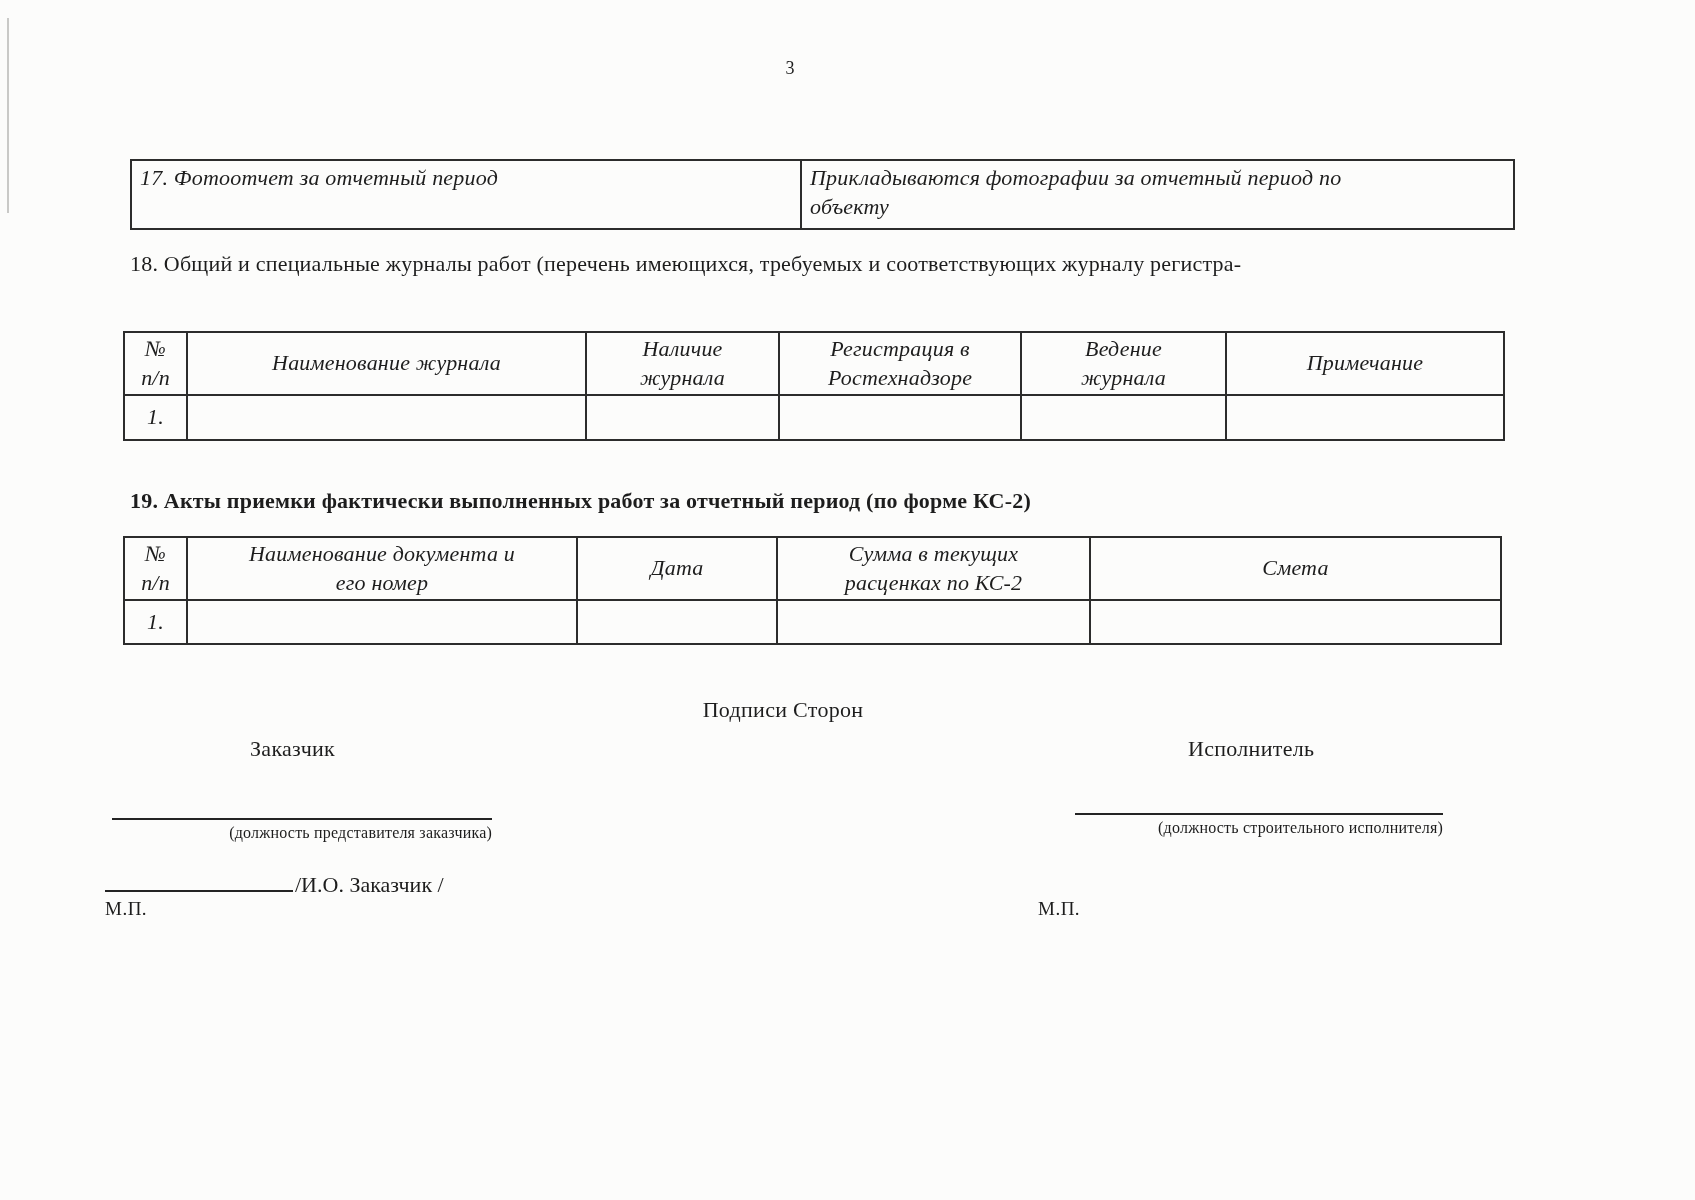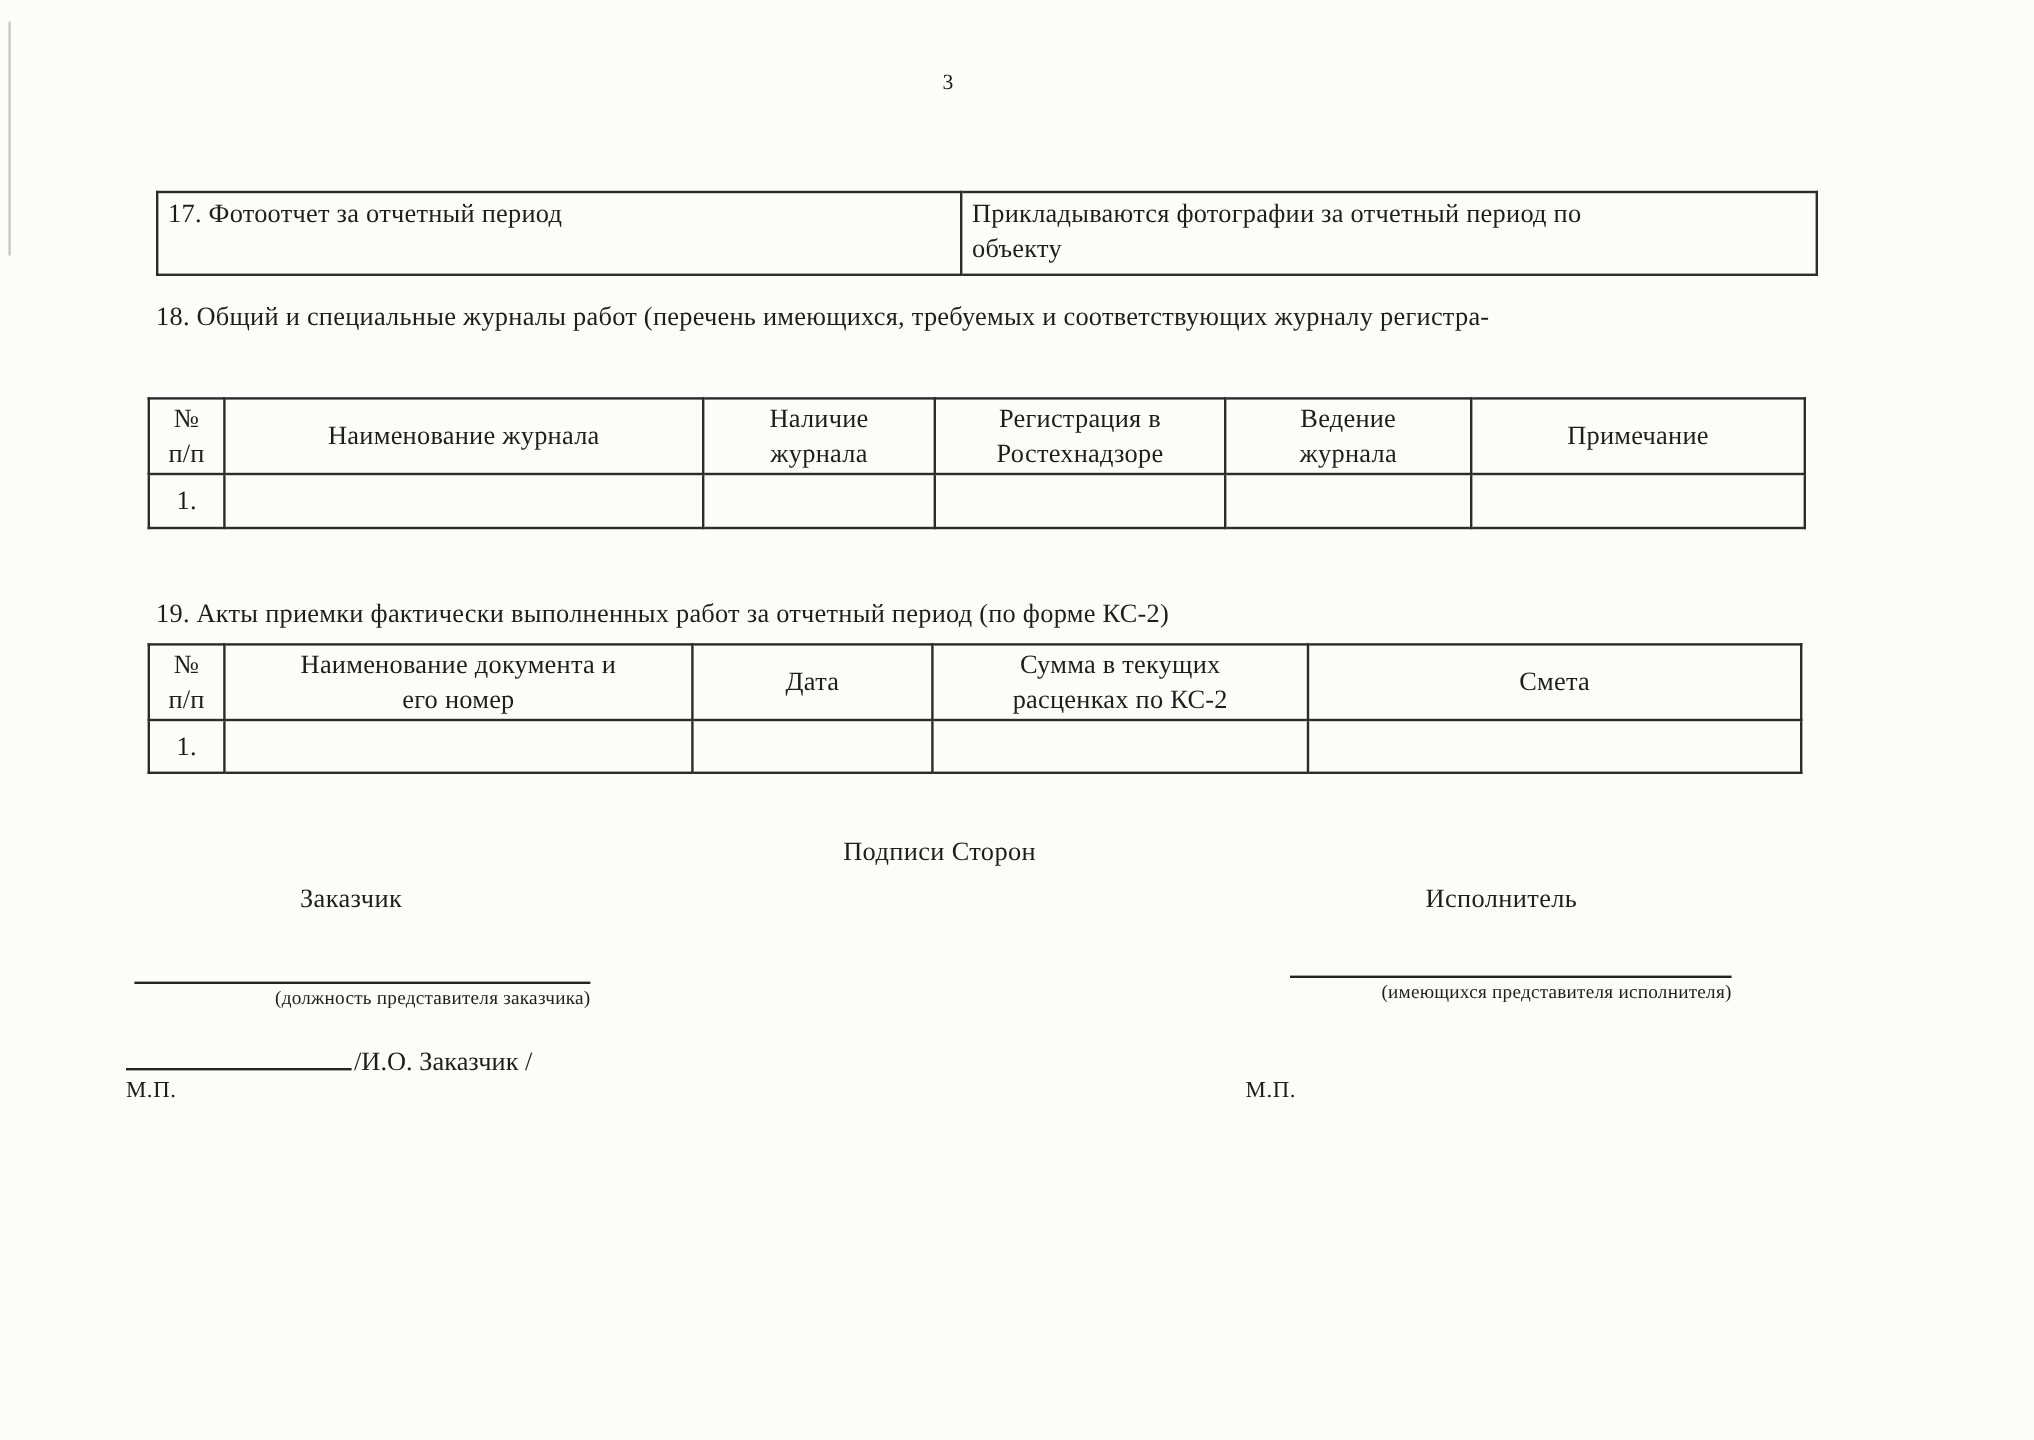--- a/index.html
+++ b/index.html
@@ -31,20 +31,21 @@
     width: 40px;
     text-align: center;
     font-size: 18px;
   }
 
   table.doc-table {
     position: absolute;
     border-collapse: collapse;
     table-layout: fixed;
     border: 2px solid #d946ef;
+    font-style: italic;
   }
   table.doc-table th,
   table.doc-table td {
     border: 2px solid #2c2c2c;
     font-size: 22px;
     font-weight: normal;
     line-height: 1.3;
     padding: 2px 8px;
     letter-spacing: 0.2px;
   }
@@ -178,21 +179,21 @@
         <td class="num-cell">1.</td>
         <td></td>
         <td></td>
         <td></td>
         <td></td>
         <td></td>
       </tr>
     </tbody>
   </table>
 
-  <div class="heading" style="left:130px; top:494px;">
+  <div class="heading" style="left:130px; top:484px;font-weight:bold;">
     <div>19. Акты приемки фактически выполненных работ за отчетный период (по форме КС-2)</div>
   </div>
 
   <table class="doc-table" id="t19">
     <colgroup>
       <col style="width:63px">
       <col style="width:390px">
       <col style="width:200px">
       <col style="width:313px">
       <col style="width:411px">
@@ -226,16 +227,16 @@
   <div class="party-label" style="left:1188px; top:736px;">Исполнитель</div>
 
   <div class="sig-rule" style="left:112px; top:818px; width:380px;"></div>
   <div class="sig-caption" style="left:112px; top:824px; width:380px;">(должность представителя заказчика)</div>
   <div class="name-row" style="left:105px; top:868px;">
     <span class="blank-line" style="width:188px;"></span><span>/И.О. Заказчик /</span>
   </div>
   <div class="seal" style="left:105px; top:898px;">М.П.</div>
 
   <div class="sig-rule" style="left:1075px; top:813px; width:368px;"></div>
-  <div class="sig-caption" style="left:1075px; top:819px; width:368px;">(имеющихся представителя исполнителя)</div>
+  <div class="sig-caption" style="left:1075px; top:819px; width:368px;">(должность строительного исполнителя)</div>
   <div class="seal" style="left:1038px; top:898px;">М.П.</div>
 
 </div>
 
 </body></html>

